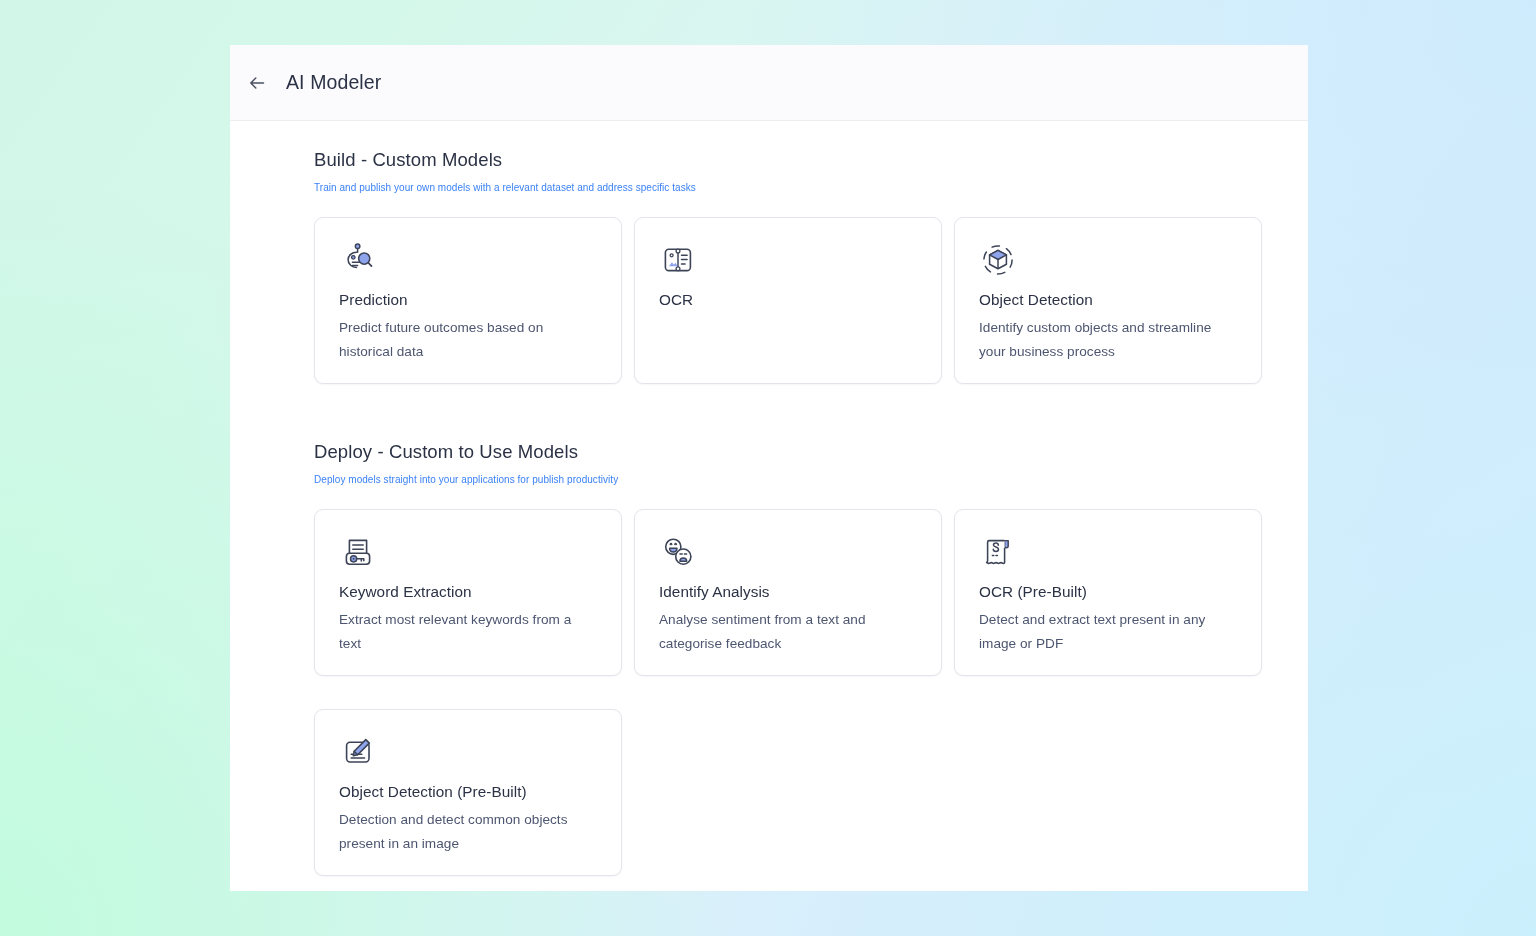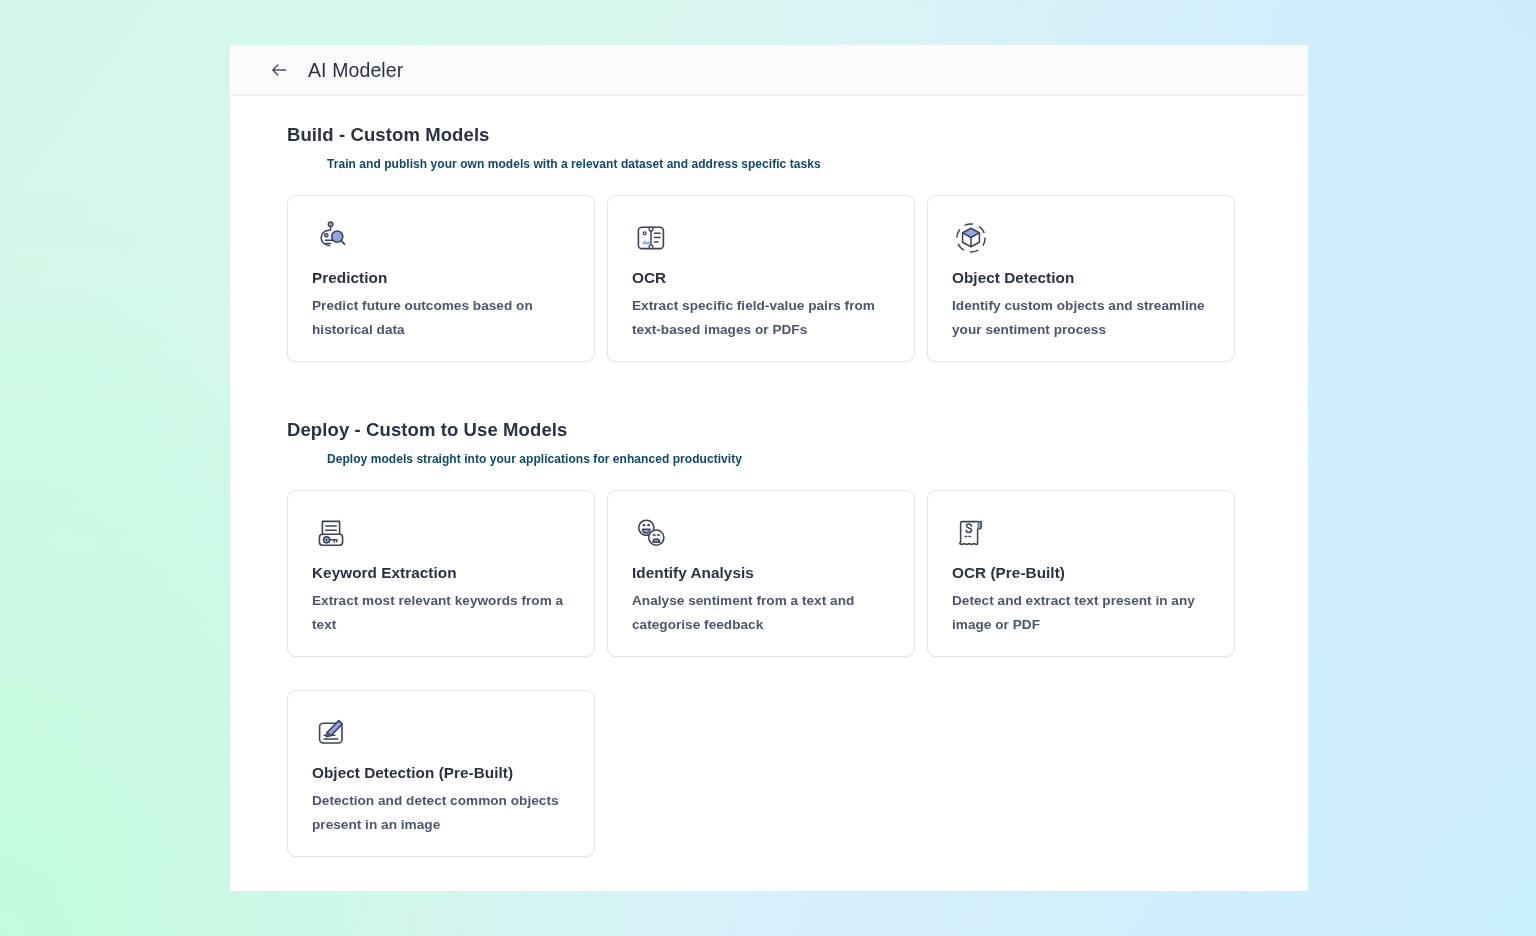--- a/index.html
+++ b/index.html
@@ -42,26 +42,26 @@
     top: 45px;
     width: 1078px;
     height: 846px;
     background: #ffffff;
     overflow: hidden;
     z-index: 2;
   }
 
   
   .titlebar {
-    height: 51px;
+    height: 76px;
     background: #fbfbfd;
     border-bottom: 1px solid #eceef2;
     display: flex;
     align-items: center;
-    padding-left: 32px;
+    padding-left: 10px;
   }
 
   .back-btn {
     width: 34px;
     height: 34px;
     display: flex;
     align-items: center;
     justify-content: center;
     cursor: pointer;
     border-radius: 5px;
@@ -70,40 +70,38 @@
 
   .app-title {
     font-size: 19.5px;
     color: #2b3245;
     letter-spacing: .1px;
     margin-left: 12px;
   }
 
   
   .content {
-    padding: 28px 57px 0 57px;
+    padding: 28px 57px 0 84px;
     height: 786px;
     overflow: hidden;
-    font-weight: bold;
   }
 
   .section + .section { margin-top: 57px; }
 
   .section-title {
     font-size: 18.5px;
     color: #2b3245;
     letter-spacing: .1px;
   }
 
   .section-sub {
     margin-top: 11px;
-    font-size: 12px;
-    color: #0c4a6e;
+    font-size: 10px;
+    color: #3b82f6;
     letter-spacing: .05px;
-    margin-left: 40px;
   }
 
   .card-grid {
     margin-top: 24px;
     display: grid;
     grid-template-columns: repeat(3, 288px);
     column-gap: 32px;
     row-gap: 33px;
   }
 
@@ -190,44 +188,43 @@
                 <path d="M19 7.2v21.4" stroke="#3d4457" stroke-width="1.5"></path>
                 <circle cx="19" cy="9.1" r="1.9" fill="#fff" stroke="#3d4457" stroke-width="1.3"></circle>
                 <circle cx="19" cy="26.7" r="1.9" fill="#fff" stroke="#3d4457" stroke-width="1.3"></circle>
                 <circle cx="12.6" cy="13.3" r="1.5" stroke="#3d4457" stroke-width="1.3"></circle>
                 <path d="M9.9 24.3l3-4.1 2 2.5 1.6-1.9 2.1 3.5z" fill="#8ea4ec"></path>
                 <path d="M22.5 13.2h5.6M22.5 17.6h5.6M22.5 22h3.6" stroke="#3d4457" stroke-width="1.5" stroke-linecap="round"></path>
               </svg>
             </span>
           </div>
           <div class="card-title">OCR</div>
-          <div class="card-desc">Extract specific field-value pairs from text-based images or PDFs</div>
         </div>
 
         <div class="card">
           <div class="card-icon">
             <span>
               <svg width="38" height="36" viewBox="0 0 38 36" fill="none">
                 <circle cx="19" cy="18" r="14.1" stroke="#3d4457" stroke-width="1.5" stroke-linecap="round" stroke-dasharray="7.5 7.5"></circle>
                 <path d="M19 8.4l8.4 4.5v9.3L19 26.8l-8.4-4.6v-9.3z" fill="#fff" stroke="#3d4457" stroke-width="1.55" stroke-linejoin="round"></path>
                 <path d="M19 8.4l8.4 4.5L19 17.5l-8.4-4.6z" fill="#8ea4ec" stroke="#3d4457" stroke-width="1.55" stroke-linejoin="round"></path>
                 <path d="M19 17.5v9.3" stroke="#3d4457" stroke-width="1.5"></path>
               </svg>
             </span>
           </div>
           <div class="card-title">Object Detection</div>
-          <div class="card-desc">Identify custom objects and streamline your sentiment process</div>
+          <div class="card-desc">Identify custom objects and streamline your business process</div>
         </div>
 
       </div>
     </div>
 
     <div class="section">
       <div class="section-title">Deploy - Custom to Use Models</div>
-      <div class="section-sub">Deploy models straight into your applications for enhanced productivity</div>
+      <div class="section-sub">Deploy models straight into your applications for publish productivity</div>
 
       <div class="card-grid">
 
         <div class="card">
           <div class="card-icon">
             <span>
               <svg width="38" height="36" viewBox="0 0 38 36" fill="none">
                 <path d="M10.4 6.4h17.2v14.3H10.4z" stroke="#3d4457" stroke-width="1.6" stroke-linejoin="round"></path>
                 <path d="M13.8 11h10.4M13.8 15.2h10.4" stroke="#3d4457" stroke-width="1.6" stroke-linecap="round"></path>
                 <rect x="7.4" y="19.3" width="23.2" height="11" rx="3.2" fill="#fff" stroke="#3d4457" stroke-width="1.6"></rect>

